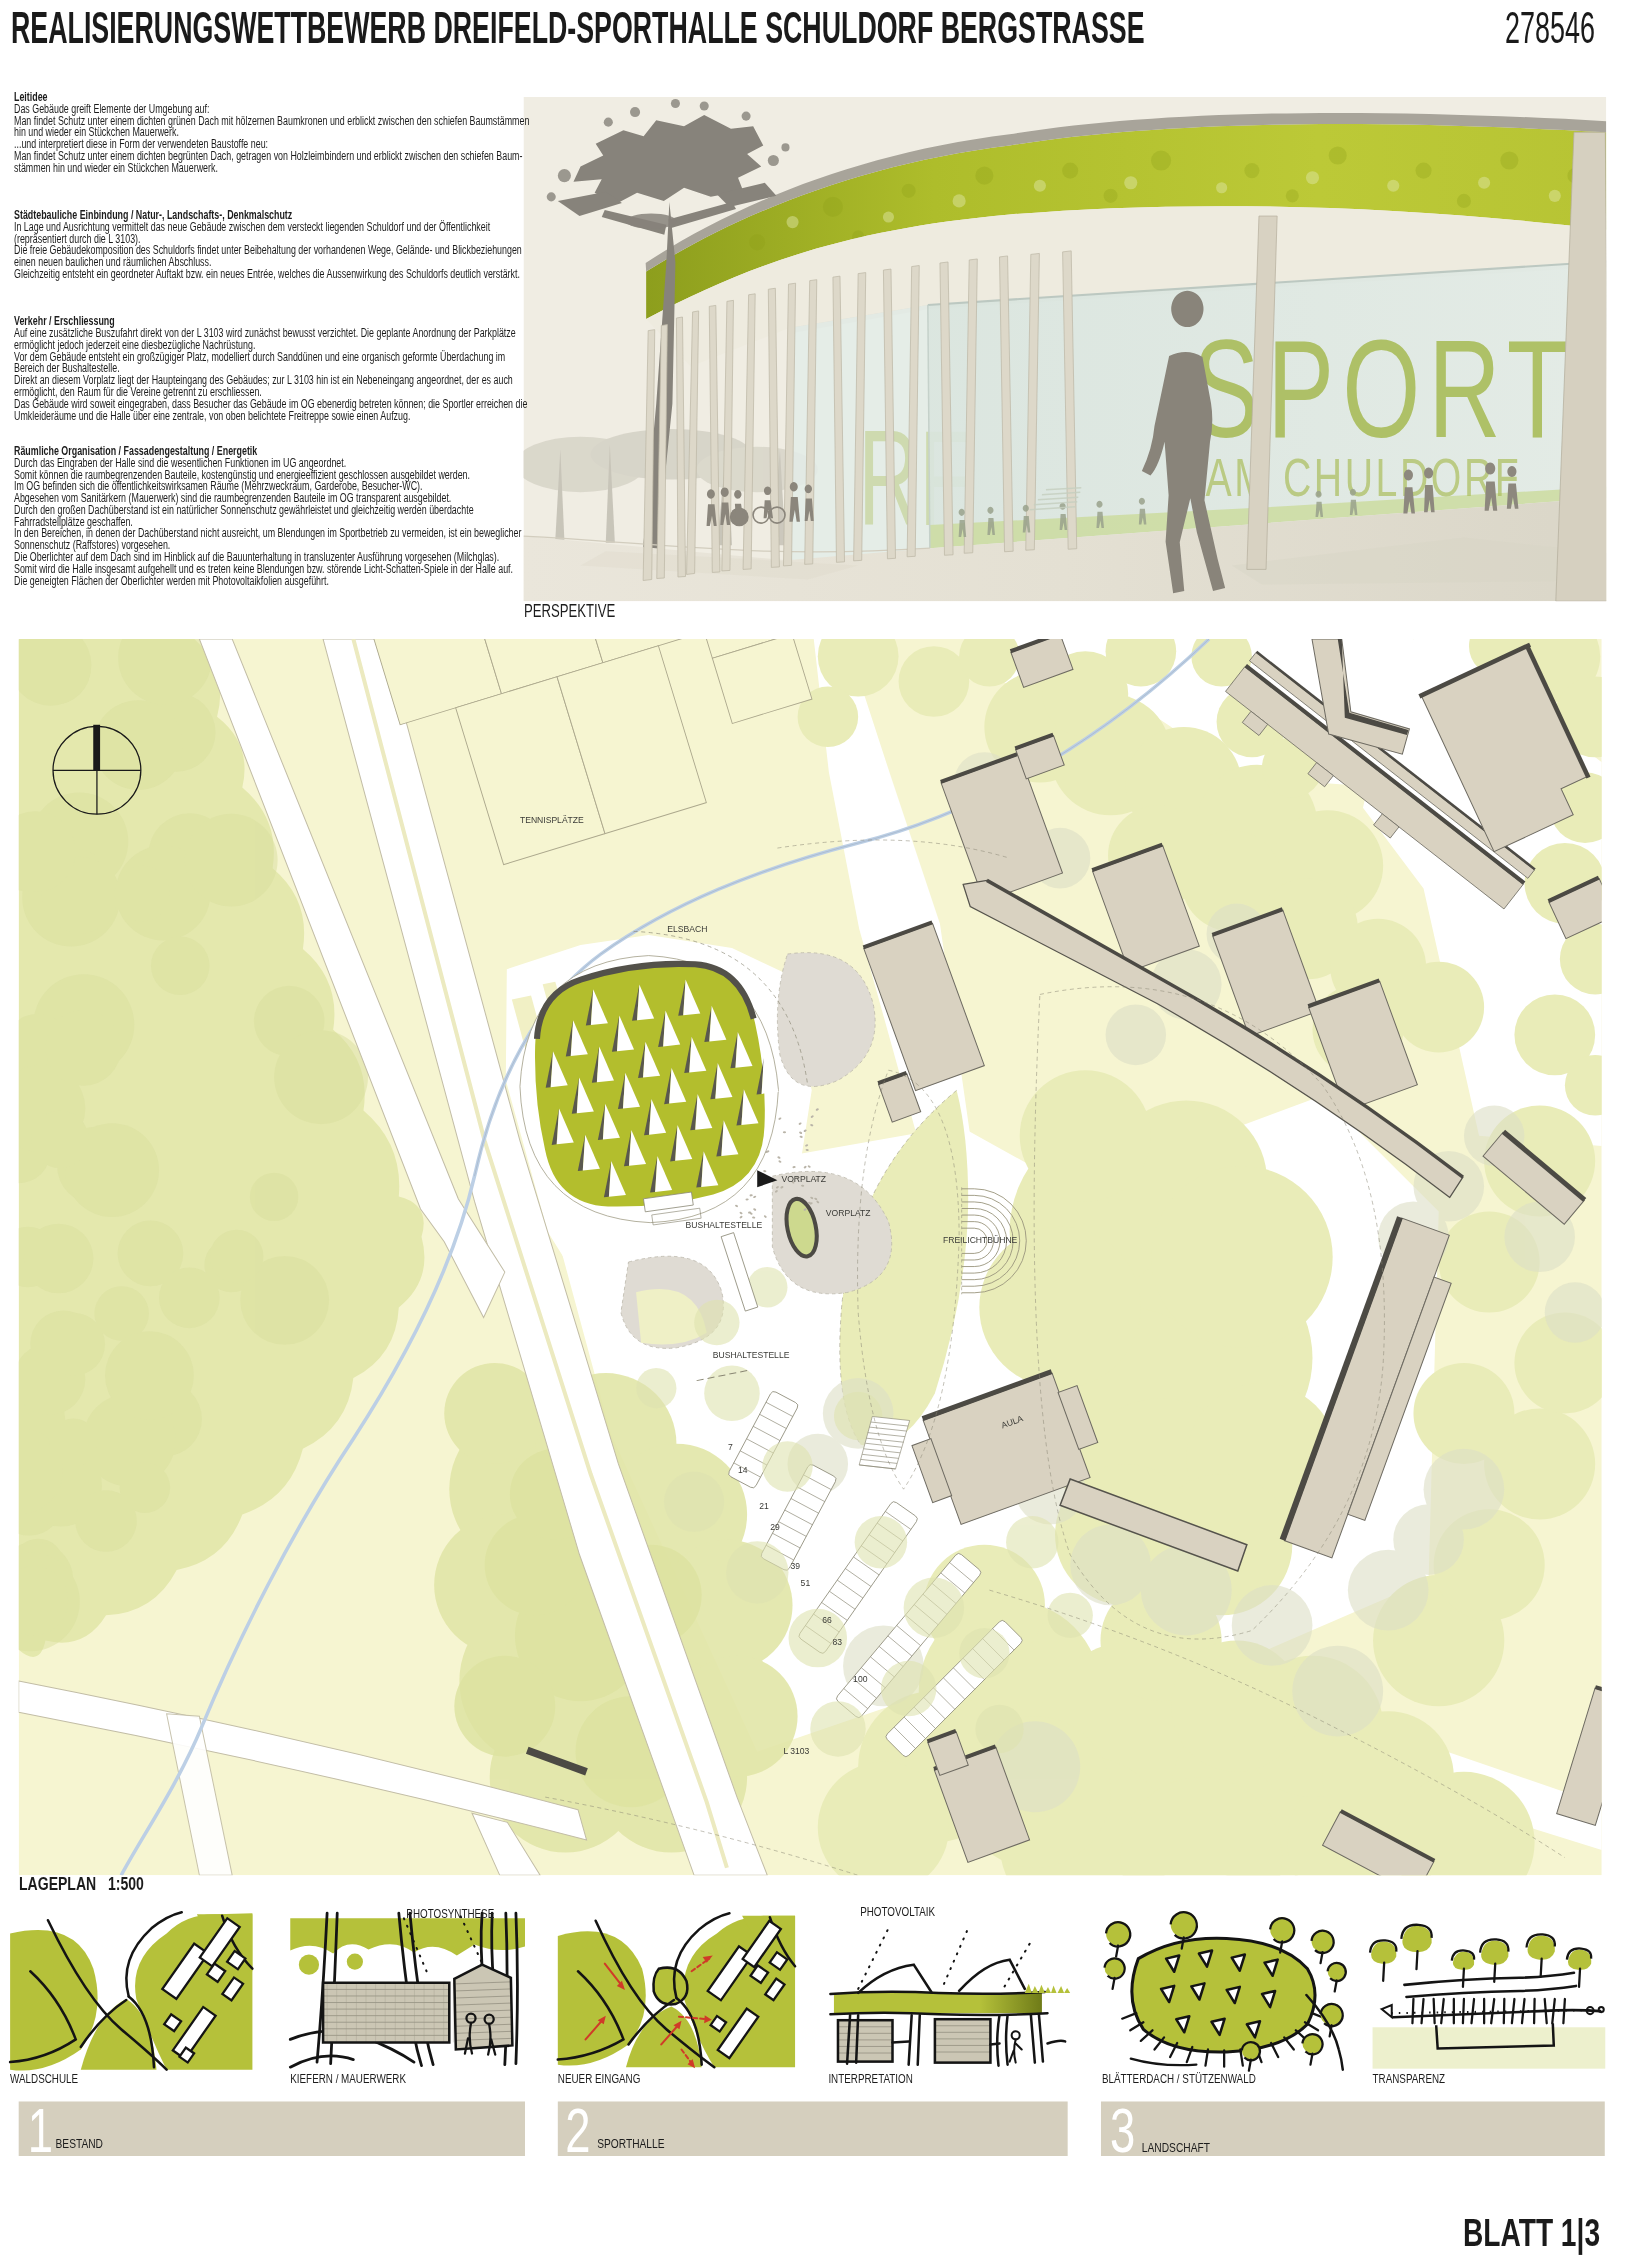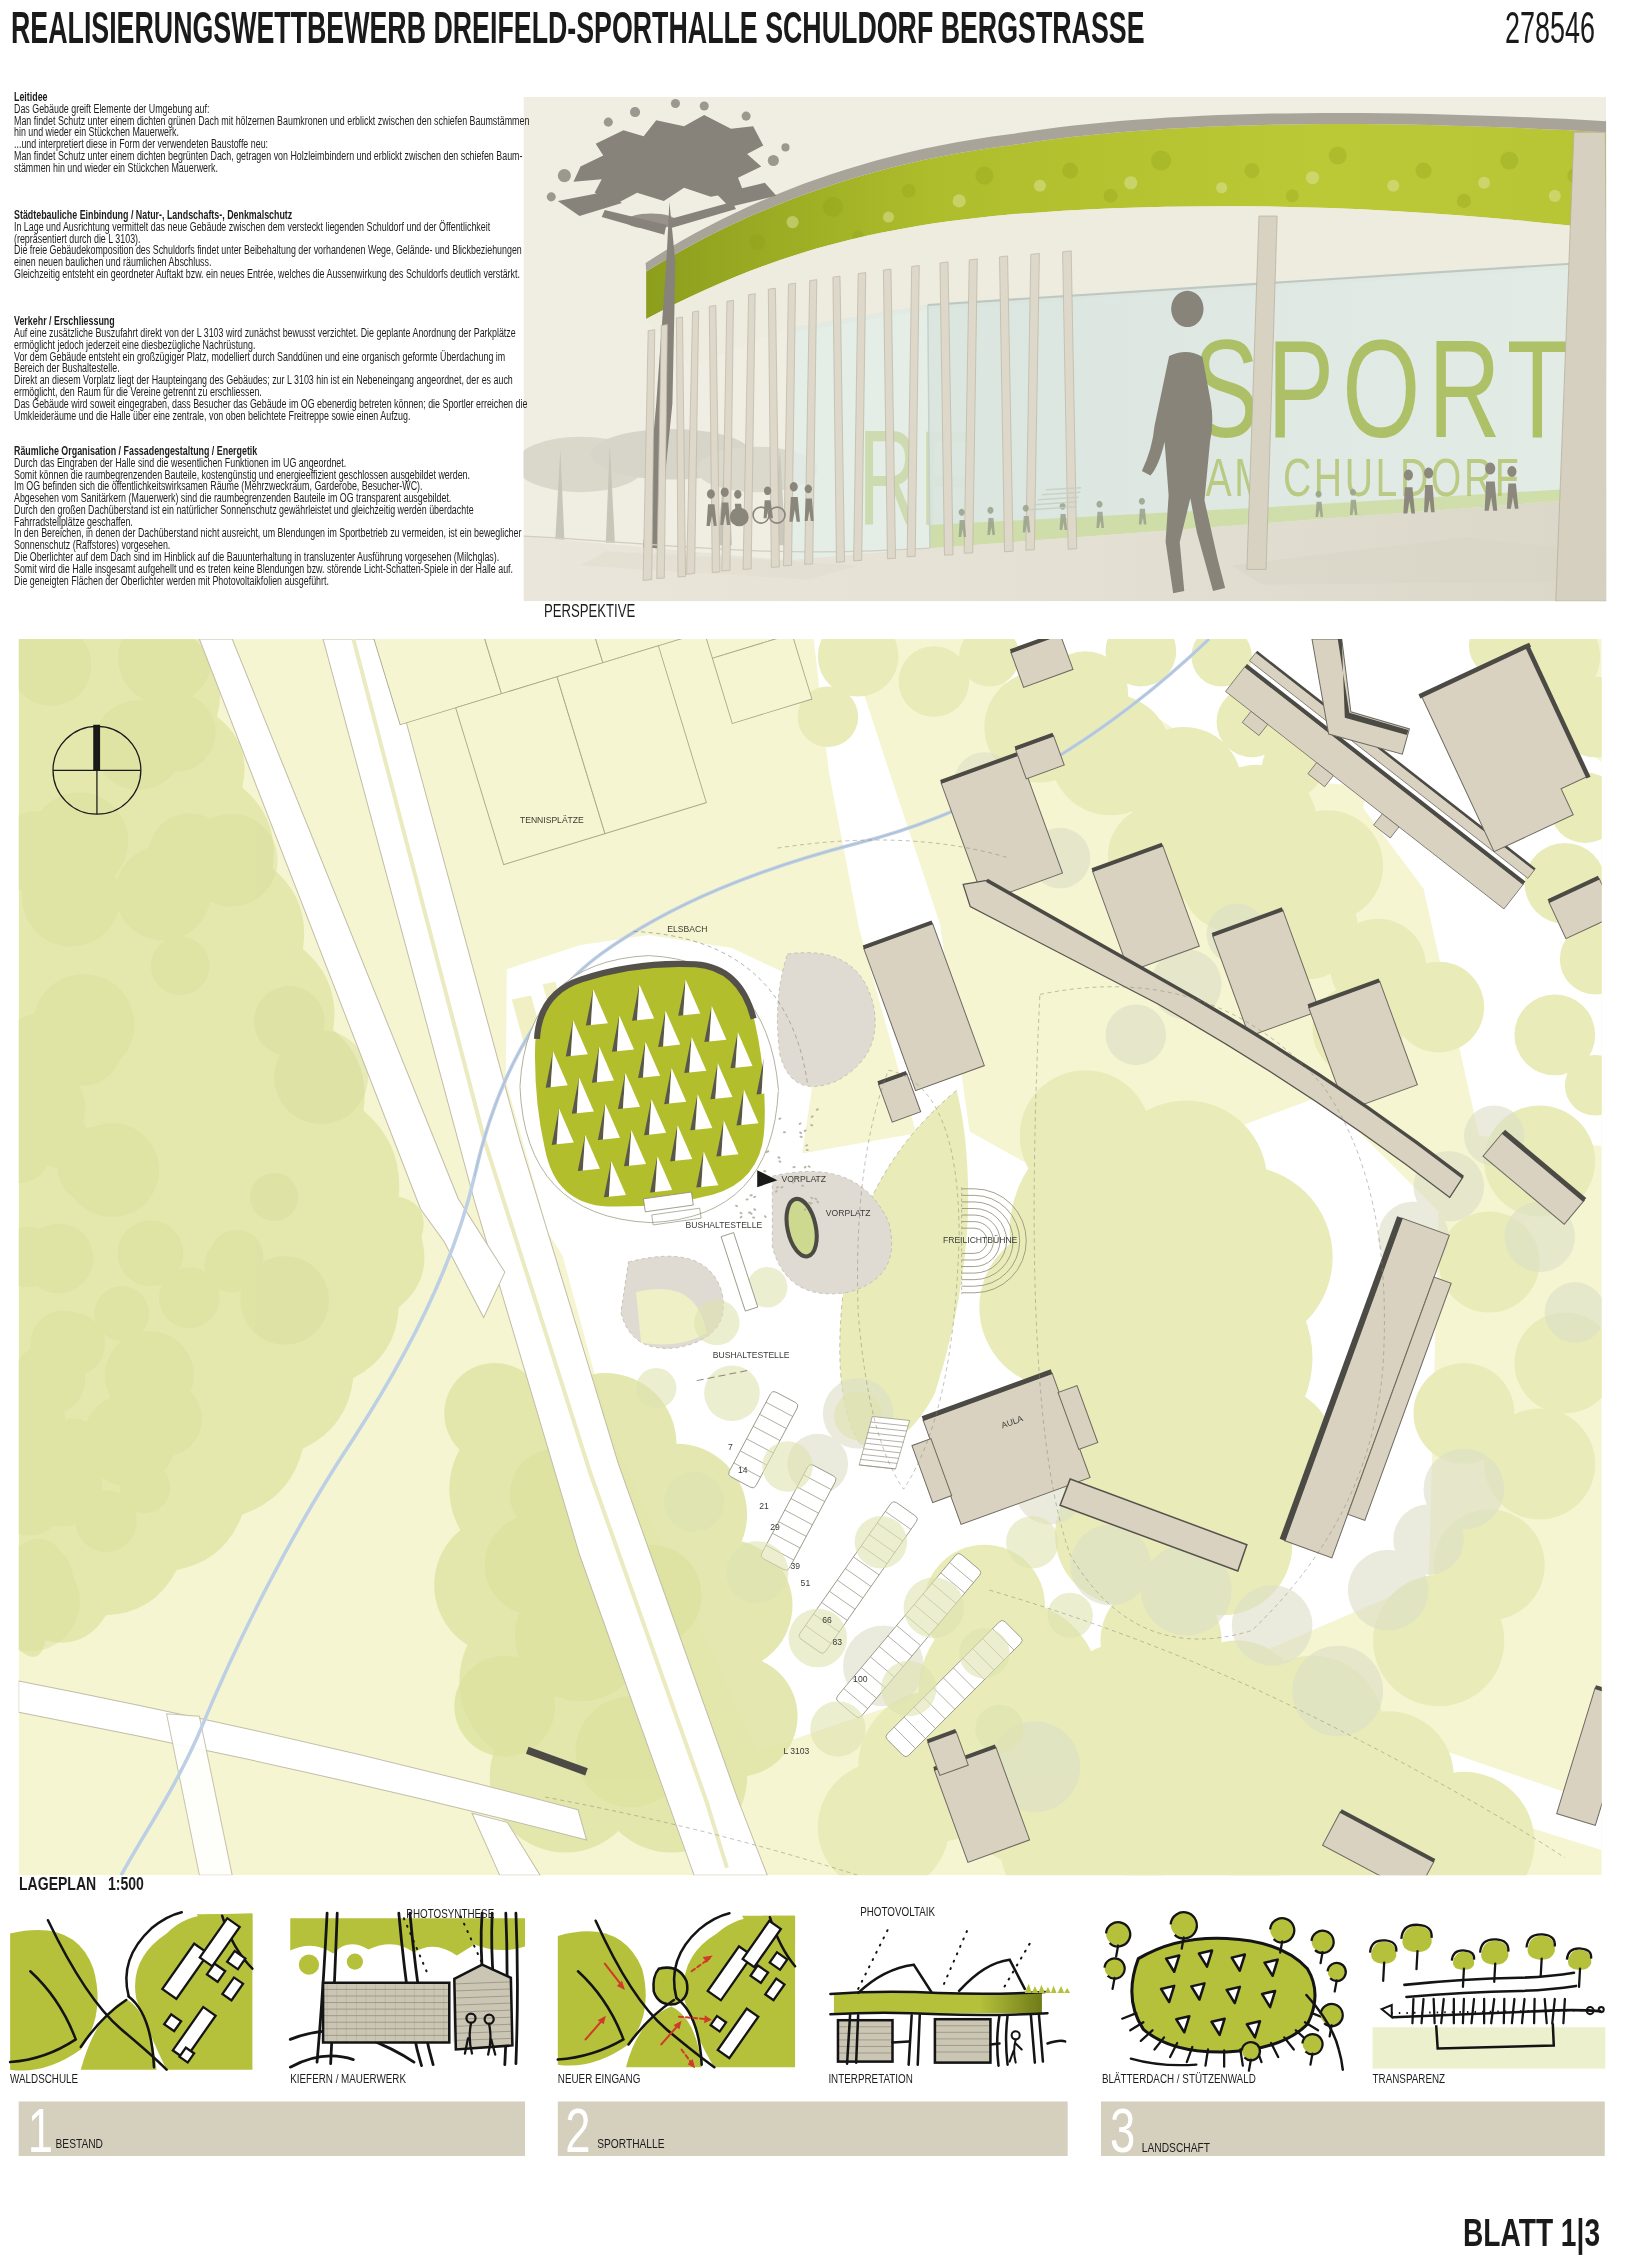--- a/index.html
+++ b/index.html
@@ -1208,19 +1208,19 @@
 Durch den großen Dachüberstand ist ein natürlicher Sonnenschutz gewährleistet und gleichzeitig werden überdachte<br>
 Fahrradstellplätze geschaffen.<br>
 In den Bereichen, in denen der Dachüberstand nicht ausreicht, um Blendungen im Sportbetrieb zu vermeiden, ist ein beweglicher<br>
 Sonnenschutz (Raffstores) vorgesehen.<br>
 Die Oberlichter auf dem Dach sind im Hinblick auf die Bauunterhaltung in transluzenter Ausführung vorgesehen (Milchglas).<br>
 Somit wird die Halle insgesamt aufgehellt und es treten keine Blendungen bzw. störende Licht-Schatten-Spiele in der Halle auf.<br>
 Die geneigten Flächen der Oberlichter werden mit Photovoltaikfolien ausgeführt.
 </span>
 </div>
 
-<div class="abs lbl" style="left:544px;top:601px;"><span class="cond" style="transform:scaleX(0.73);">PERSPEKTIVE</span></div>
+<div class="abs lbl" style="left:524px;top:601px;"><span class="cond" style="transform:scaleX(0.73);">PERSPEKTIVE</span></div>
 
 <div class="abs lbl" style="left:18.7px;top:1874px;font-weight:bold;"><span class="cond" style="transform:scaleX(0.78);">LAGEPLAN&nbsp;&nbsp;&nbsp;1:500</span></div>
 
 <div class="abs" style="left:1463px;top:2212px;font-size:38px;font-weight:bold;color:#1a1a1a;"><span class="cond" style="transform:scaleX(0.74);">BLATT 1|3</span></div>
 </div>
 
 
 </body></html>

